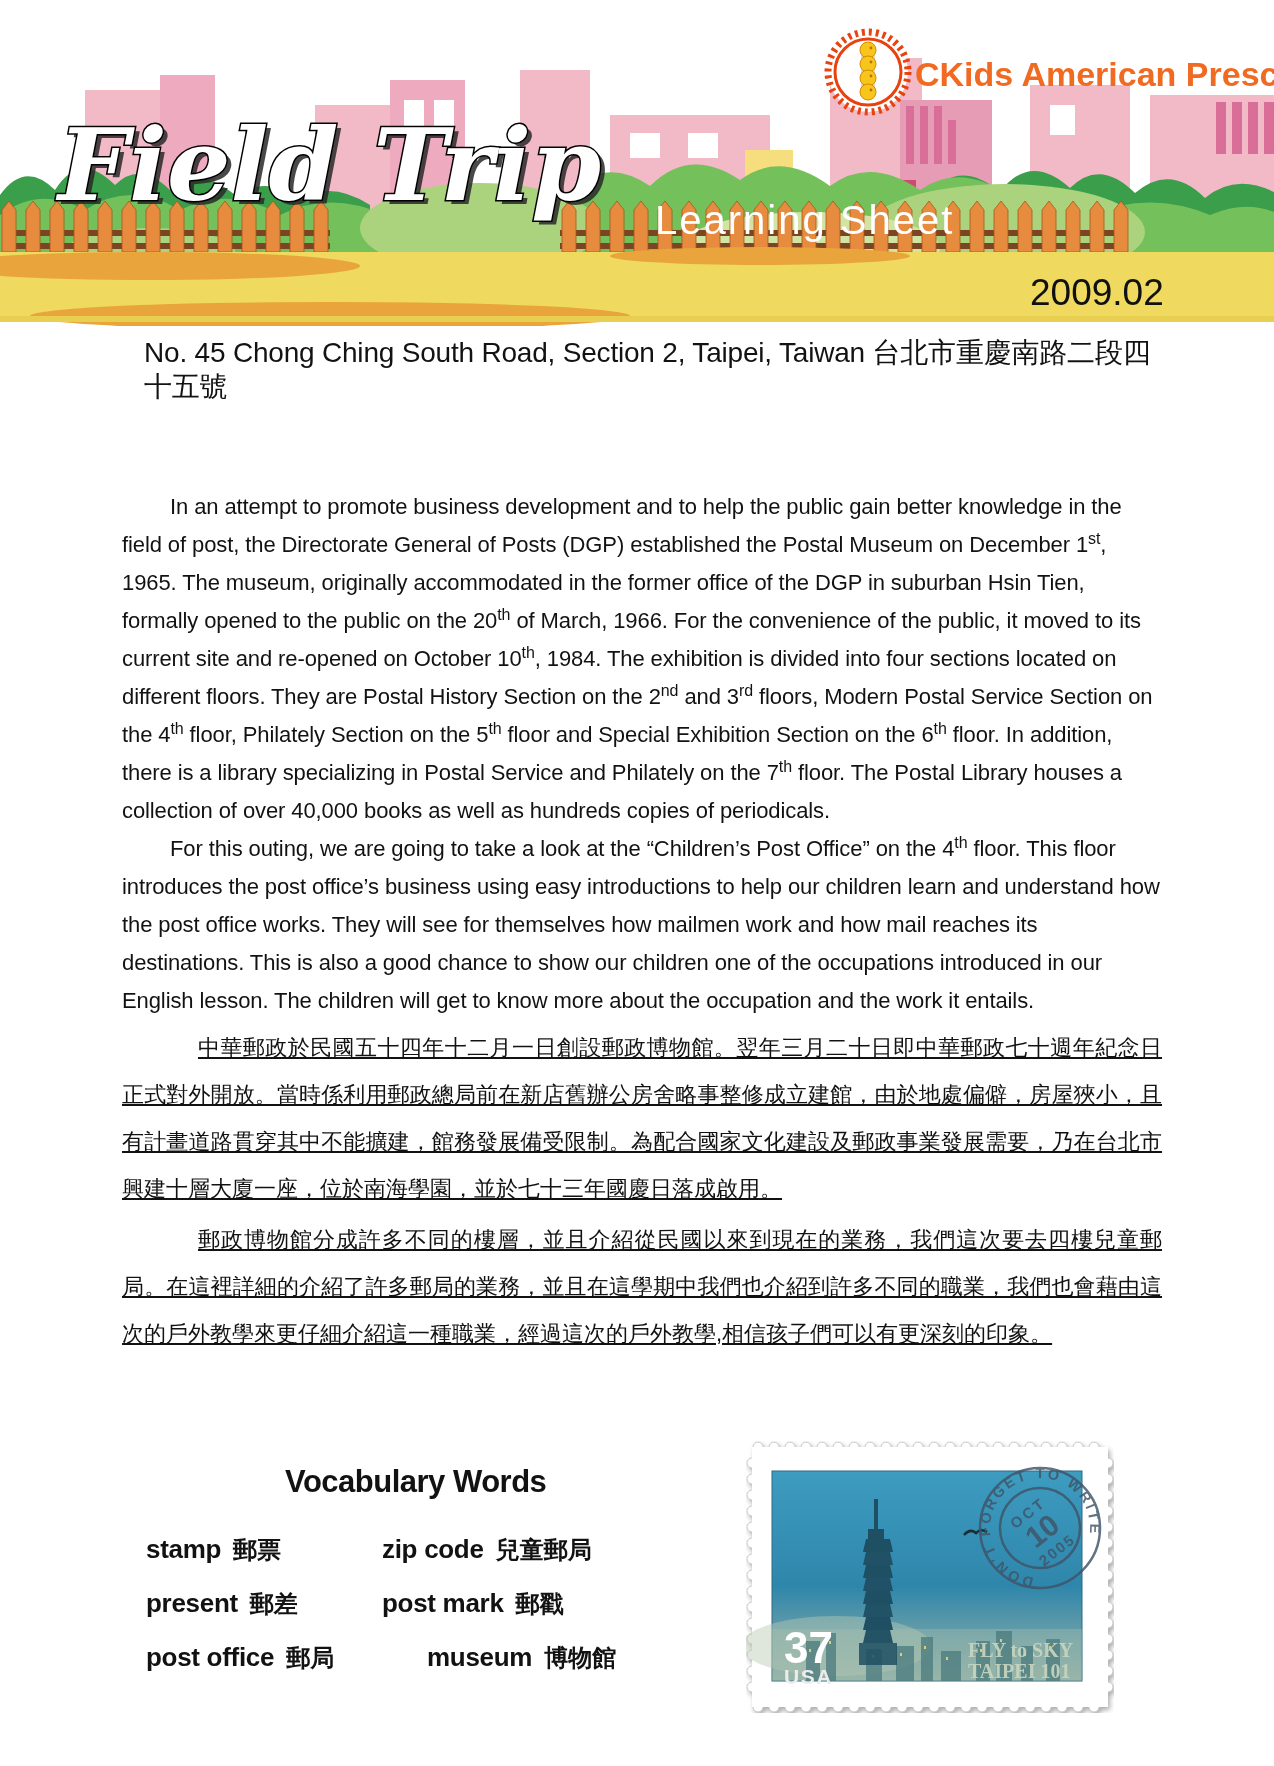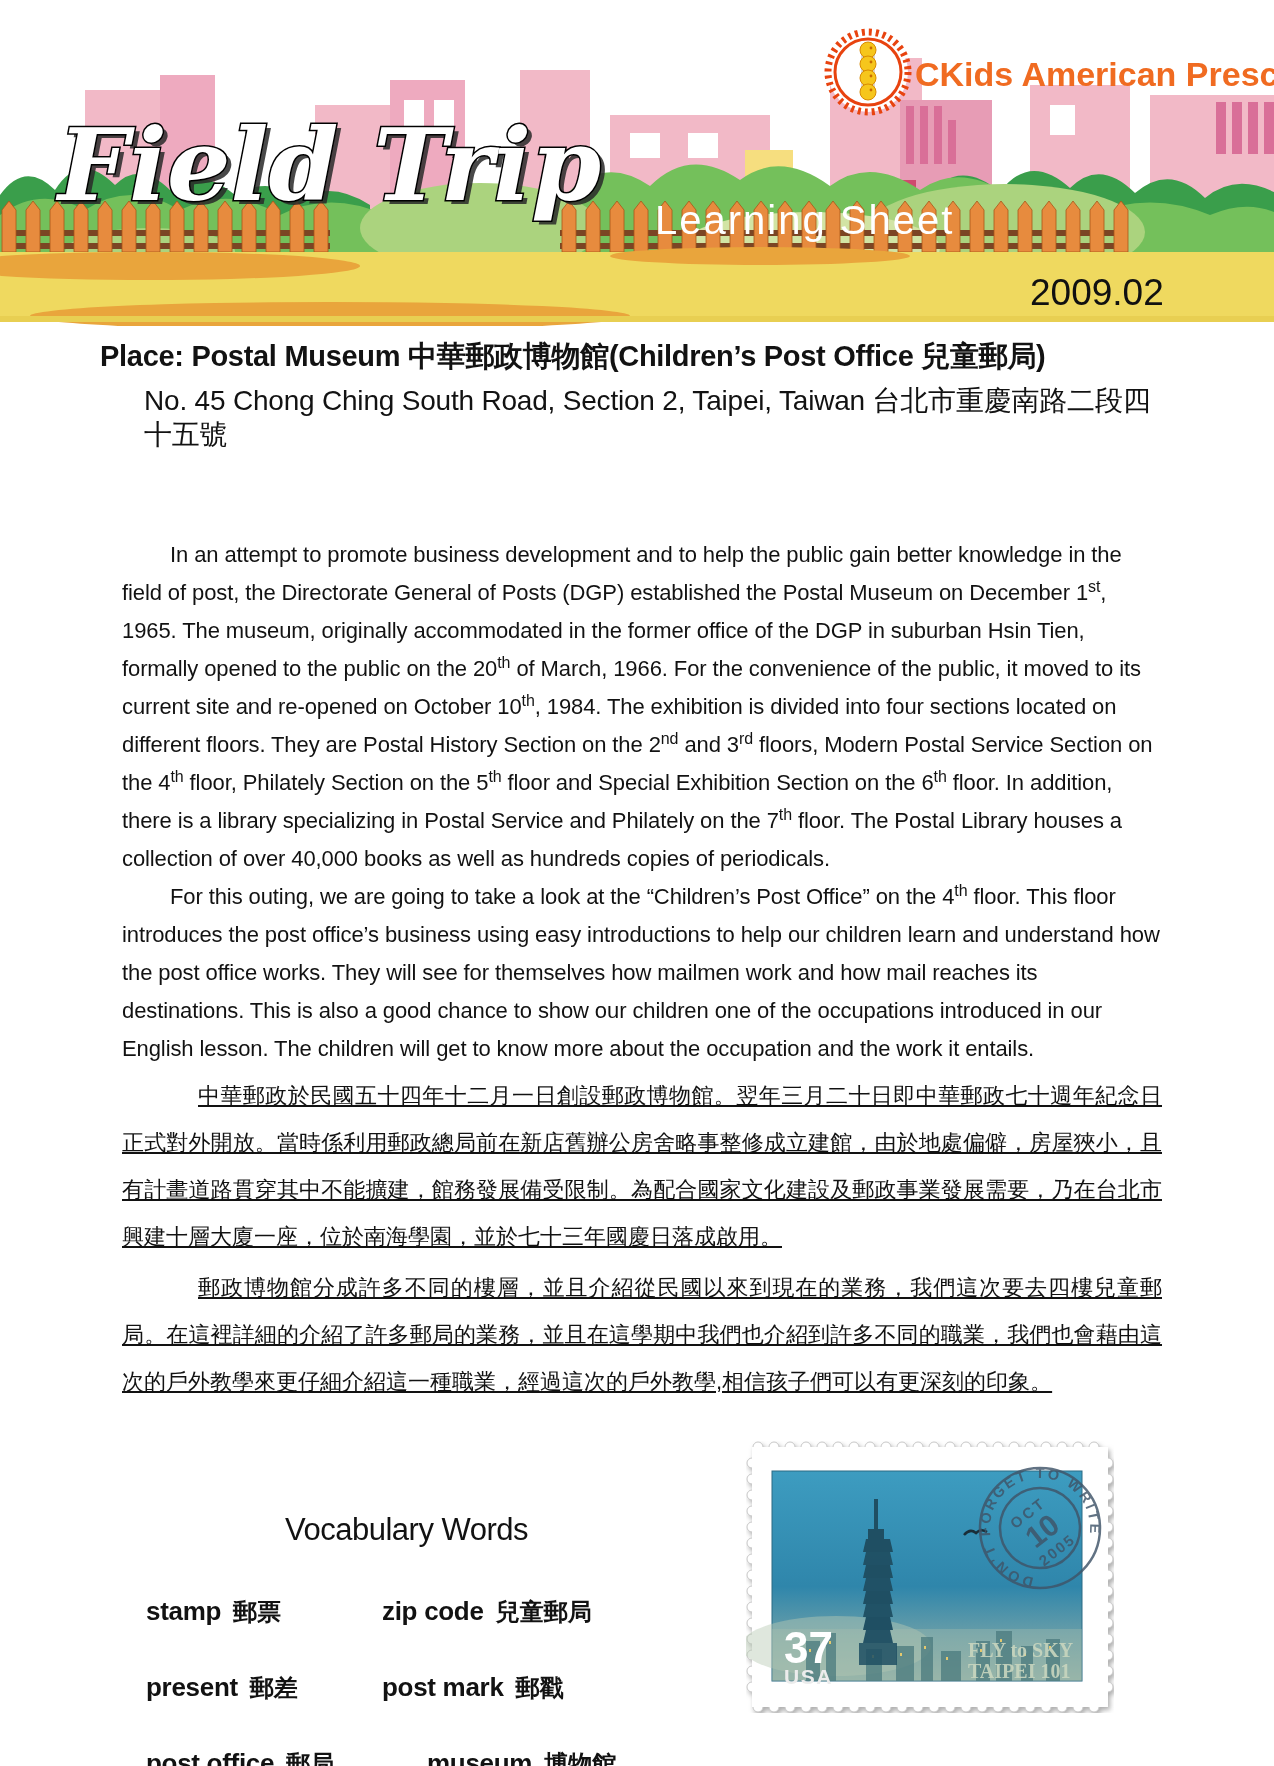--- a/index.html
+++ b/index.html
@@ -13,24 +13,24 @@
     margin:12px 0 0 -22px;font-size:29px;font-weight:bold;letter-spacing:-0.3px;
     white-space:nowrap;line-height:36px;
   }
   .place-title .seg-zh{font-weight:600;}
   .place-address{margin:10px 0 0 22px;font-size:28px;line-height:34px;letter-spacing:-0.2px;}
   .article{margin-top:84px;height:960px;overflow:hidden;}
   .para-en{font-size:22px;line-height:38px;text-indent:48px;margin:0;letter-spacing:-0.1px;}
   .para-zh{font-size:22px;line-height:47px;text-indent:76px;margin:4px 0 0 0;text-align:justify;text-decoration:underline;}
   sup{font-size:16px;vertical-align:super;line-height:0;}
   .vocab{position:relative;margin-top:16px;}
-  .vocab-heading{font-size:31px;font-weight:normal;margin:0 0 0 163px;letter-spacing:-0.5px;}
+  .vocab-heading{font-size:31px;font-weight:bold;margin:0 0 0 163px;letter-spacing:-0.5px;}
   .vocab-grid{
-    margin:48px 0 0 24px;display:grid;grid-template-columns:236px auto;
-    row-gap:44px;width:fit-content;
+    margin:34px 0 0 24px;display:grid;grid-template-columns:236px auto;
+    row-gap:22px;width:fit-content;
   }
   .vocab-item{white-space:nowrap;}
   .vocab-item .en{font-size:26px;font-weight:bold;letter-spacing:-0.3px;}
   .vocab-item .zh{font-size:24px;font-weight:bold;margin-left:12px;}
   .vocab-item.offset{margin-left:45px;}
   .stamp{position:absolute;left:746px;top:1441px;}
 </style>
 </head>
 <body>
 
@@ -153,21 +153,20 @@
 
     <g>
       <text x="63" y="204" font-family="DejaVu Serif, serif" font-style="italic" font-weight="bold" font-size="100" fill="#2a2a2a" opacity="0.85">Field Trip</text>
       <text x="58" y="200" font-family="DejaVu Serif, serif" font-style="italic" font-weight="bold" font-size="100" fill="#ffffff" stroke="#000000" stroke-width="3" paint-order="stroke">Field Trip</text>
     </g>
     <text x="655" y="234" font-family="Liberation Sans, sans-serif" font-size="40" fill="#ffffff" letter-spacing="2">Learning Sheet</text>
     <text x="1030" y="305" font-family="Liberation Sans, sans-serif" font-size="37" fill="#111111">2009.02</text>
   </svg>
 
   <main>
-    <h1 class="place-title"><span class="seg-b">Place: Postal Museum </span><span class="seg-zh">中華郵政博物館</span><span class="seg-b">(Children’s Post Office </span><span class="seg-zh">兒童郵局</span><span class="seg-b">)</span></h1>
     <p class="place-address">No. 45 Chong Ching South Road, Section 2, Taipei, Taiwan 台北市重慶南路二段四十五號</p>
 
     <section class="article">
       <p class="para-en"><span>In an attempt to promote business development and to help the public gain better knowledge in the field of post, the Directorate General of Posts (DGP) established the Postal Museum on December 1</span><sup>st</sup><span>, 1965. The museum, originally accommodated in the former office of the DGP in suburban Hsin Tien, formally opened to the public on the 20</span><sup>th</sup><span> of March, 1966. For the convenience of the public, it moved to its current site and re-opened on October 10</span><sup>th</sup><span>, 1984. The exhibition is divided into four sections located on different floors. They are Postal History Section on the 2</span><sup>nd</sup><span> and 3</span><sup>rd</sup><span> floors, Modern Postal Service Section on the 4</span><sup>th</sup><span> floor, Philately Section on the 5</span><sup>th</sup><span> floor and Special Exhibition Section on the 6</span><sup>th</sup><span> floor. In addition, there is a library specializing in Postal Service and Philately on the 7</span><sup>th</sup><span> floor. The Postal Library houses a collection of over 40,000 books as well as hundreds copies of periodicals.</span></p>
       <p class="para-en"><span>For this outing, we are going to take a look at the “Children’s Post Office” on the 4</span><sup>th</sup><span> floor. This floor introduces the post office’s business using easy introductions to help our children learn and understand how the post office works. They will see for themselves how mailmen work and how mail reaches its destinations. This is also a good chance to show our children one of the occupations introduced in our English lesson. The children will get to know more about the occupation and the work it entails.</span></p>
       <p class="para-zh">中華郵政於民國五十四年十二月一日創設郵政博物館。翌年三月二十日即中華郵政七十週年紀念日正式對外開放。當時係利用郵政總局前在新店舊辦公房舍略事整修成立建館，由於地處偏僻，房屋狹小，且有計畫道路貫穿其中不能擴建，館務發展備受限制。為配合國家文化建設及郵政事業發展需要，乃在台北市興建十層大廈一座，位於南海學園，並於七十三年國慶日落成啟用。</p>
       <p class="para-zh">郵政博物館分成許多不同的樓層，並且介紹從民國以來到現在的業務，我們這次要去四樓兒童郵局。在這裡詳細的介紹了許多郵局的業務，並且在這學期中我們也介紹到許多不同的職業，我們也會藉由這次的戶外教學來更仔細介紹這一種職業，經過這次的戶外教學,相信孩子們可以有更深刻的印象。</p>
     </section>
 
     <section class="vocab">

